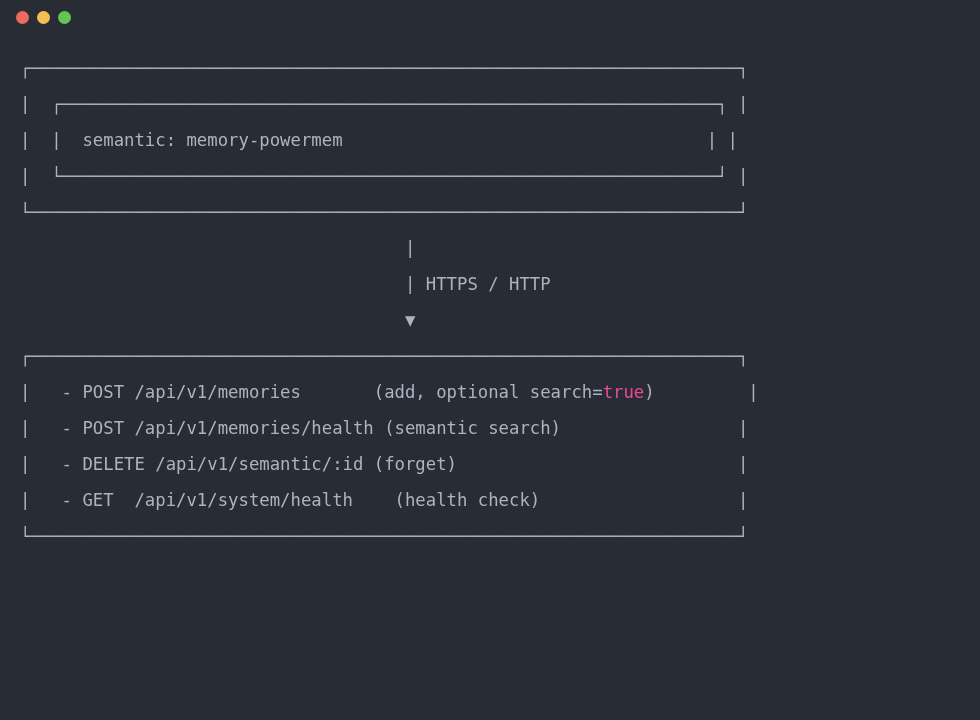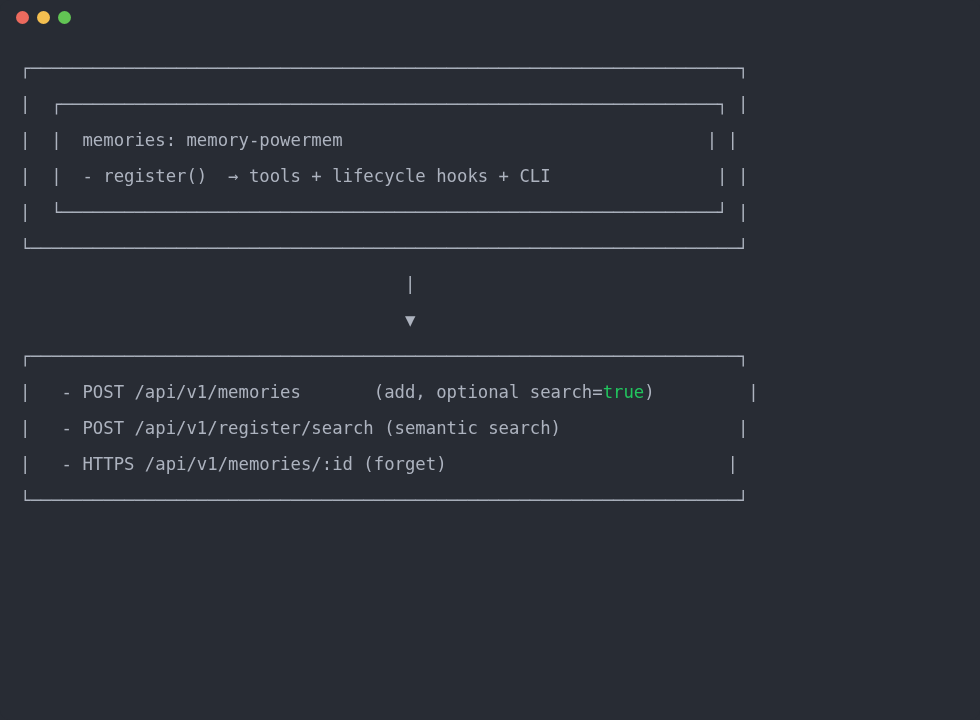--- a/index.html
+++ b/index.html
@@ -41,42 +41,43 @@
     padding: 16px 0 0 20px;
     color: #adb3bf;
     font-family: "DejaVu Sans Mono", monospace;
     font-size: 17.3px;
     line-height: 36px;
   }
   .line {
     white-space: pre;
     height: 36px;
   }
-  .accent { color: #22c55e; }
+  .accent { color: #ec4899; }
 </style>
 </head>
 <body>
 
 <div class="window">
   <div class="titlebar">
     <div class="dots">
       <button class="dot red"></button>
       <button class="dot yellow"></button>
       <button class="dot green"></button>
     </div>
   </div>
 
   <div class="diagram">
     <div class="line">┌────────────────────────────────────────────────────────────────────┐</div>
     <div class="line">|  ┌───────────────────────────────────────────────────────────────┐ |</div>
-    <div class="line">|  |  memories: memory-powermem                                   | |</div>
-    <div class="line">|  |  - register()  → tools + lifecycle hooks + CLI                | |</div>
+    <div class="line">|  |  semantic: memory-powermem                                   | |</div>
     <div class="line">|  └───────────────────────────────────────────────────────────────┘ |</div>
     <div class="line">└────────────────────────────────────────────────────────────────────┘</div>
     <div class="line">                                     |</div>
+    <div class="line">                                     | HTTPS / HTTP</div>
     <div class="line">                                     ▼</div>
     <div class="line">┌────────────────────────────────────────────────────────────────────┐</div>
     <div class="line"><span>|   - POST /api/v1/memories       (add, optional search=</span><span class="accent">true</span><span>)         |</span></div>
-    <div class="line">|   - POST /api/v1/register/search (semantic search)                 |</div>
-    <div class="line">|   - HTTPS /api/v1/memories/:id (forget)                           |</div>
+    <div class="line">|   - POST /api/v1/memories/health (semantic search)                 |</div>
+    <div class="line">|   - DELETE /api/v1/semantic/:id (forget)                           |</div>
+    <div class="line">|   - GET  /api/v1/system/health    (health check)                   |</div>
     <div class="line">└────────────────────────────────────────────────────────────────────┘</div>
   </div>
 </div>
 
 </body></html>

